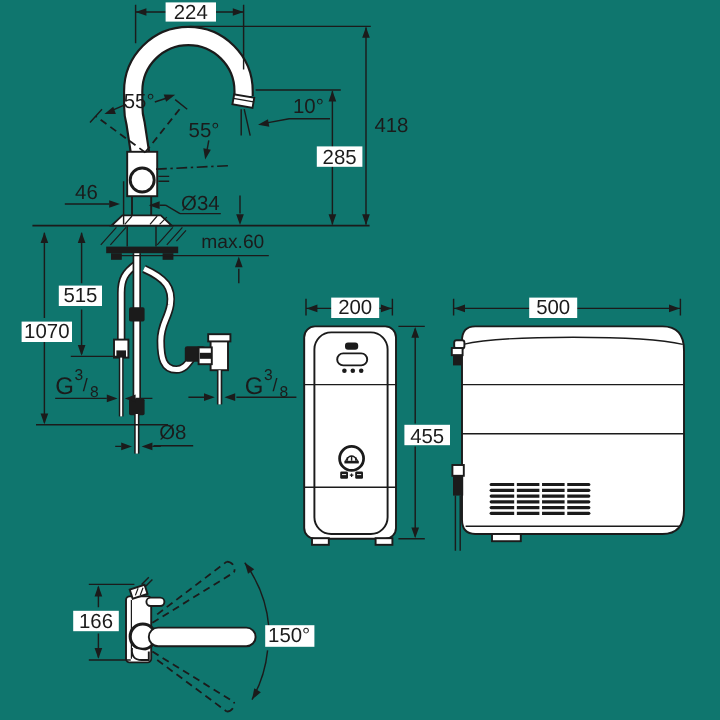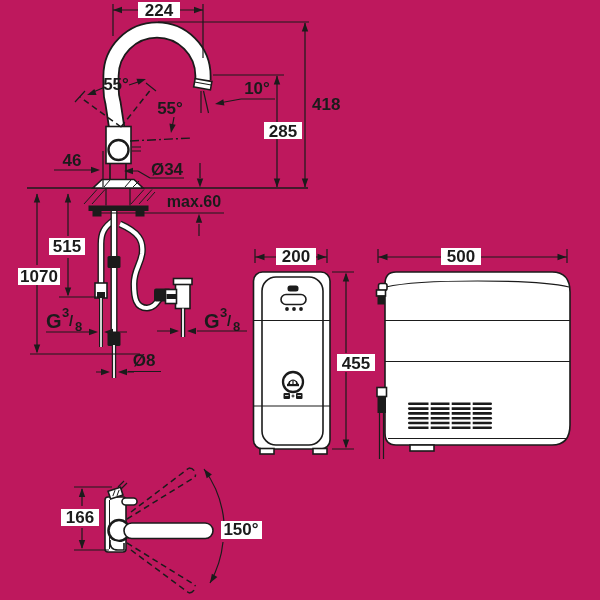--- a/index.html
+++ b/index.html
@@ -1,16 +1,16 @@
 <!DOCTYPE html>
 <html><head>
 <meta charset="utf-8">
 <style>
   html,body{margin:0;padding:0;background:#fff;}
-  .canvas-wrap{width:600px;height:600px;background:#be185d;position:relative;overflow:hidden;font-weight:bold;}
+  .canvas-wrap{width:600px;height:600px;background:#0f766e;position:relative;overflow:hidden;}
   svg text{font-family:"Liberation Sans","DejaVu Sans",sans-serif;fill:#1b1b1b;}
   svg .dim{font-size:17px;}
   svg .dim-s{font-size:16px;}
   svg .ln{stroke:#1b1b1b;stroke-width:1.2;fill:none;}
   svg .ol{stroke:#1b1b1b;stroke-width:1.6;fill:none;}
   svg .olw{stroke:#1b1b1b;stroke-width:1.6;fill:#fff;}
   svg .thin{stroke:#1b1b1b;stroke-width:1;fill:none;}
   svg .arr{fill:#1b1b1b;stroke:none;}
   svg .blk{fill:#1b1b1b;stroke:none;}
   svg .bg{fill:#fff;stroke:none;}

